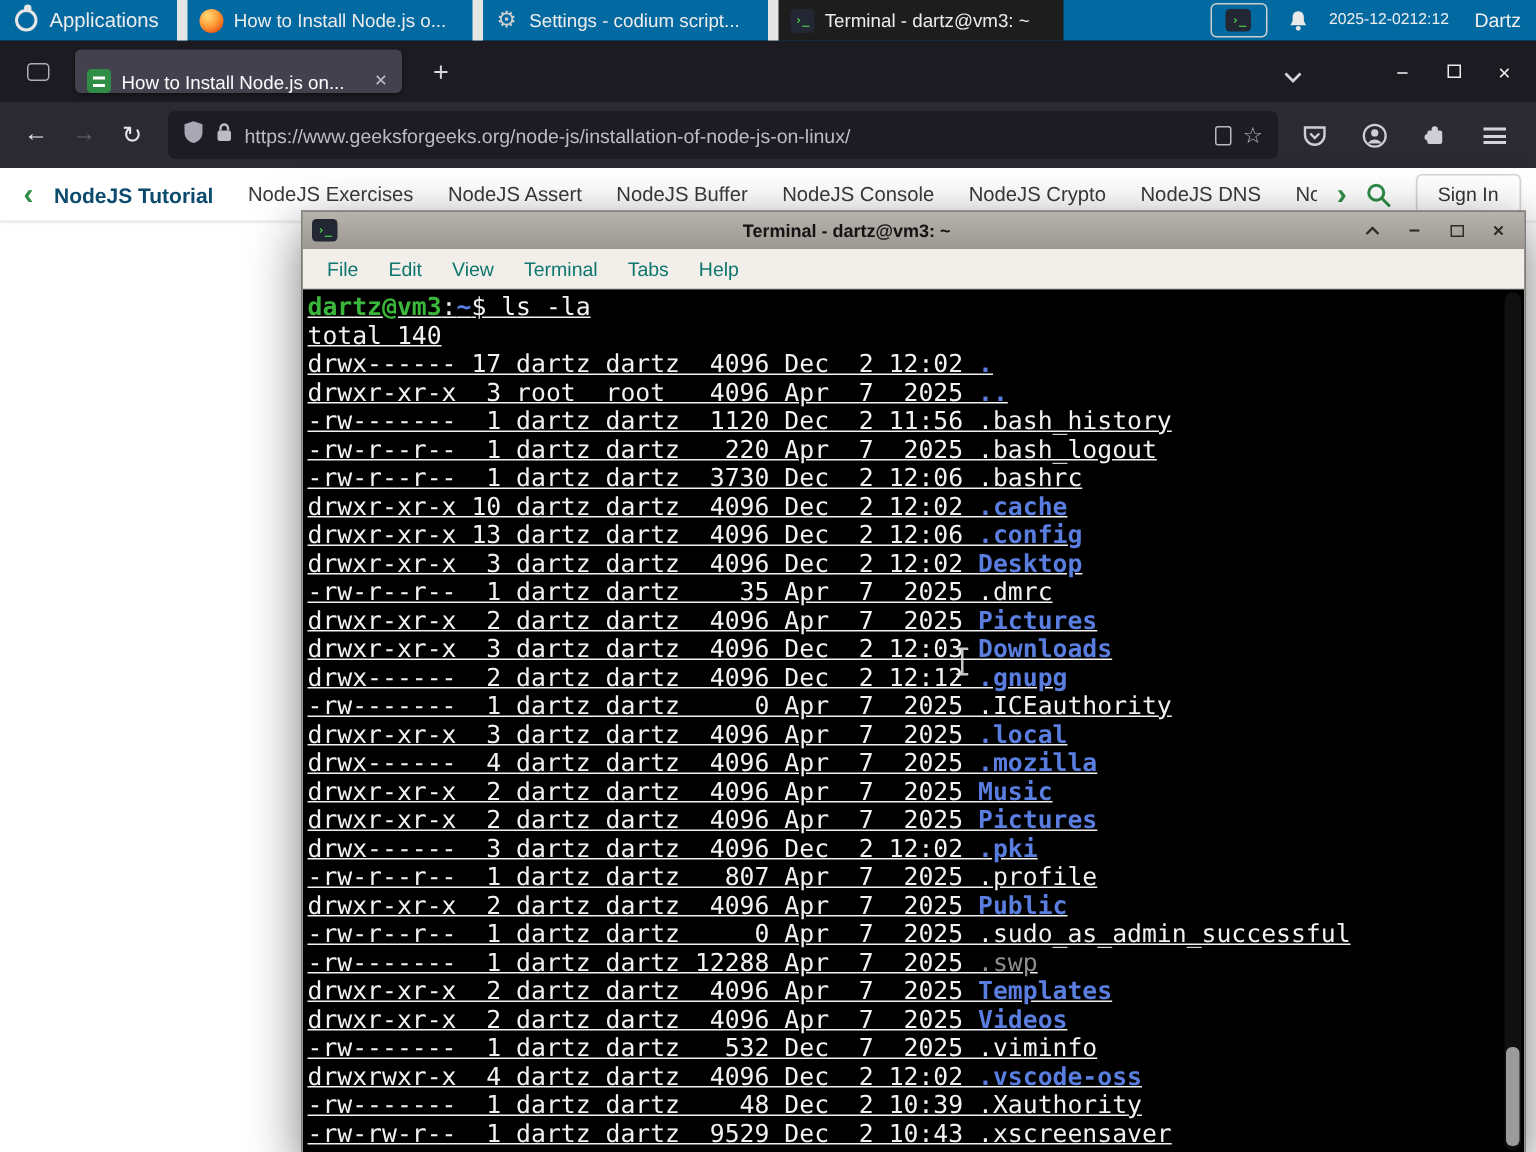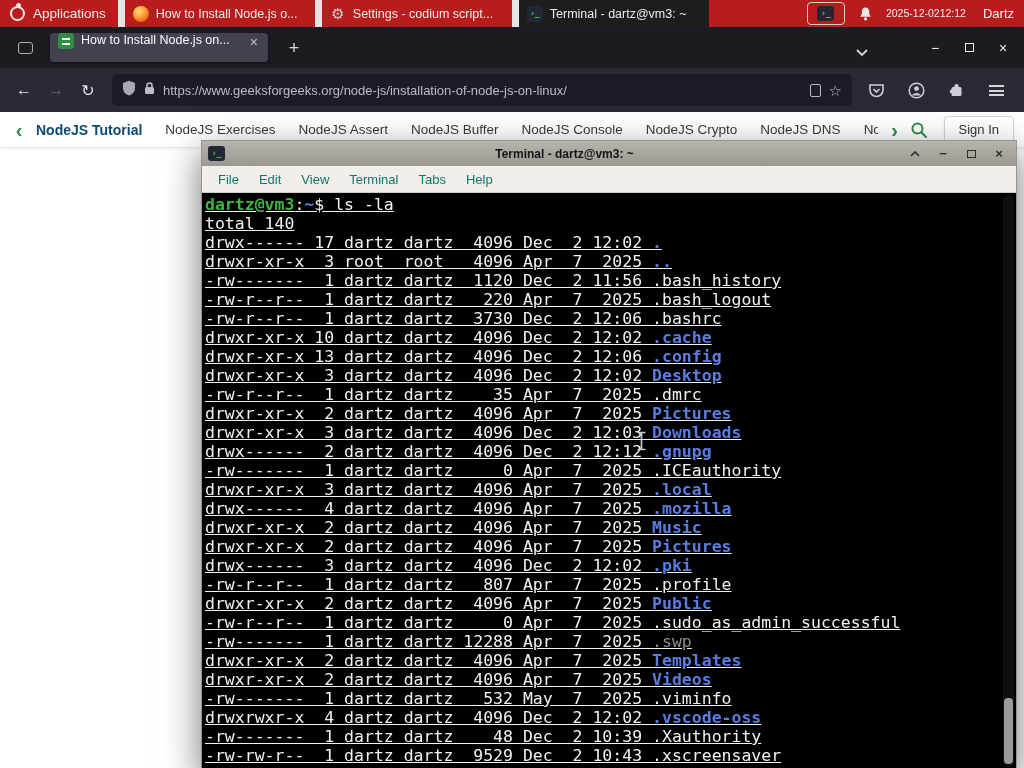--- a/index.html
+++ b/index.html
@@ -1,21 +1,21 @@
 <!DOCTYPE html>
 <html><head>
 <meta charset="utf-8">
 <style>
   * { margin:0; padding:0; box-sizing:border-box; }
   html,body { width:1024px; height:768px; overflow:hidden; background:#000;
               font-family:"Liberation Sans", sans-serif; }
   #screen { position:absolute; left:0; top:0; width:1024px; height:768px; overflow:hidden; background:#000; }
 
   
-  #panel { position:absolute; left:0; top:0; width:1024px; height:27px; background:#b91c1c;
+  #panel { position:absolute; left:0; top:0; width:1024px; height:27px; background:#0369a1;
            display:flex; align-items:center; color:#ececec; z-index:20; }
   .apps { display:flex; align-items:center; gap:8px; padding:0 12px 0 10px; height:100%; font-size:13.5px; }
   .apps-icon { width:15px; height:15px; border:2px solid #e6e6e6; border-radius:50%; position:relative; flex:none; }
   .apps-icon i { position:absolute; width:5px; height:5px; background:#e6e6e6; border-radius:50%; left:3.5px; top:-5px; }
   #taskbar { display:flex; height:100%; }
   .task-button { width:197px; display:flex; align-items:center; gap:7px; padding:0 8px;
                  border-left:7px solid #e5e5e5; height:100%; cursor:default; }
   .task-button.active { background:#1d1d1d; }
   .task-label { font-size:12.5px; color:#ececec; white-space:nowrap; overflow:hidden; flex:1; }
   .ticon { width:16px; height:16px; flex:none; display:flex; align-items:center; justify-content:center; }
@@ -33,21 +33,21 @@
   .clock span { font-size:10.5px; color:#f0f0f0; }
   .user { font-size:13px; color:#f0f0f0; padding-left:4px; }
 
   
   #firefox { position:absolute; left:0; top:27px; width:1024px; height:741px; }
   .tabbar { position:relative; height:41px; background:#1c1b22; }
   .fxview { position:absolute; left:12px; top:8px; width:26px; height:26px; border-radius:4px;
             display:flex; align-items:center; justify-content:center; }
   .fxview i { width:15px; height:12px; border:1.5px solid #aeacb8; border-radius:3px; display:block; }
   .tab { position:absolute; left:50px; top:6px; width:218px; height:29px; background:#42414d;
-         border-radius:4px; display:flex; align-items:flex-start; padding:0 8px; gap:7px;
+         border-radius:4px; display:flex; align-items:flex-end; padding:0 8px; gap:7px;
          box-shadow:0 1px 3px rgba(0,0,0,.4); }
   .favicon { width:16px; height:16px; border-radius:3px; background:#2f8d46; flex:none;
              display:flex; align-items:center; justify-content:center; }
   .favicon i { width:8px; height:7px; border-top:2px solid #fff; border-bottom:2px solid #fff; display:block; }
   .tab-title { font-size:12.5px; color:#fbfbfe; flex:1; white-space:nowrap; overflow:hidden; }
   .tab-close { color:#c3c1cc; font-size:14px; line-height:1; padding:2px; }
   .newtab { position:absolute; left:281px; top:8px; width:26px; height:26px; color:#d8d7dd;
             font-size:18px; display:flex; align-items:center; justify-content:center; border-radius:4px; }
   .alltabs { position:absolute; left:856px; top:16px; }
   .winctl { position:absolute; right:4px; top:0; height:41px; display:flex; align-items:center; }
@@ -304,21 +304,21 @@
           <div class="tline"><span class="c-w">drwx------  4 dartz dartz  4096 Apr  7  2025 </span><span class="c-b">.mozilla</span></div>
           <div class="tline"><span class="c-w">drwxr-xr-x  2 dartz dartz  4096 Apr  7  2025 </span><span class="c-b">Music</span></div>
           <div class="tline"><span class="c-w">drwxr-xr-x  2 dartz dartz  4096 Apr  7  2025 </span><span class="c-b">Pictures</span></div>
           <div class="tline"><span class="c-w">drwx------  3 dartz dartz  4096 Dec  2 12:02 </span><span class="c-b">.pki</span></div>
           <div class="tline"><span class="c-w">-rw-r--r--  1 dartz dartz   807 Apr  7  2025 .profile</span></div>
           <div class="tline"><span class="c-w">drwxr-xr-x  2 dartz dartz  4096 Apr  7  2025 </span><span class="c-b">Public</span></div>
           <div class="tline"><span class="c-w">-rw-r--r--  1 dartz dartz     0 Apr  7  2025 .sudo_as_admin_successful</span></div>
           <div class="tline"><span class="c-w">-rw-------  1 dartz dartz 12288 Apr  7  2025 </span><span class="c-d">.swp</span></div>
           <div class="tline"><span class="c-w">drwxr-xr-x  2 dartz dartz  4096 Apr  7  2025 </span><span class="c-b">Templates</span></div>
           <div class="tline"><span class="c-w">drwxr-xr-x  2 dartz dartz  4096 Apr  7  2025 </span><span class="c-b">Videos</span></div>
-          <div class="tline"><span class="c-w">-rw-------  1 dartz dartz   532 May  7  2025 .viminfo</span></div>
+          <div class="tline"><span class="c-w">-rw-------  1 dartz dartz   532 Dec  7  2025 .viminfo</span></div>
           <div class="tline"><span class="c-w">drwxrwxr-x  4 dartz dartz  4096 Dec  2 12:02 </span><span class="c-b">.vscode-oss</span></div>
           <div class="tline"><span class="c-w">-rw-------  1 dartz dartz    48 Dec  2 10:39 .Xauthority</span></div>
           <div class="tline"><span class="c-w">-rw-rw-r--  1 dartz dartz  9529 Dec  2 10:43 .xscreensaver</span></div>
         </div>
       <div class="term-scroll">
         <div class="term-thumb"></div>
       </div>
       <span class="ibeam">
         <svg width="13" height="20" viewBox="0 0 13 20">
             <g stroke="#dcdcdc" stroke-width="1.7" fill="none">

